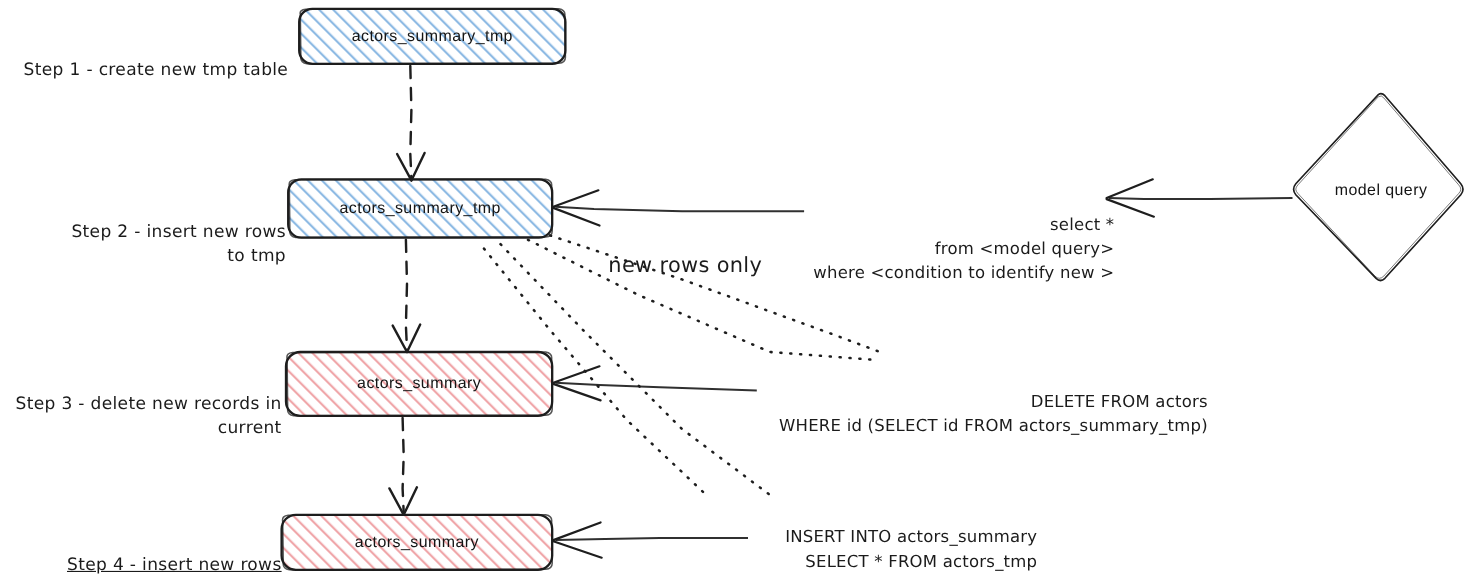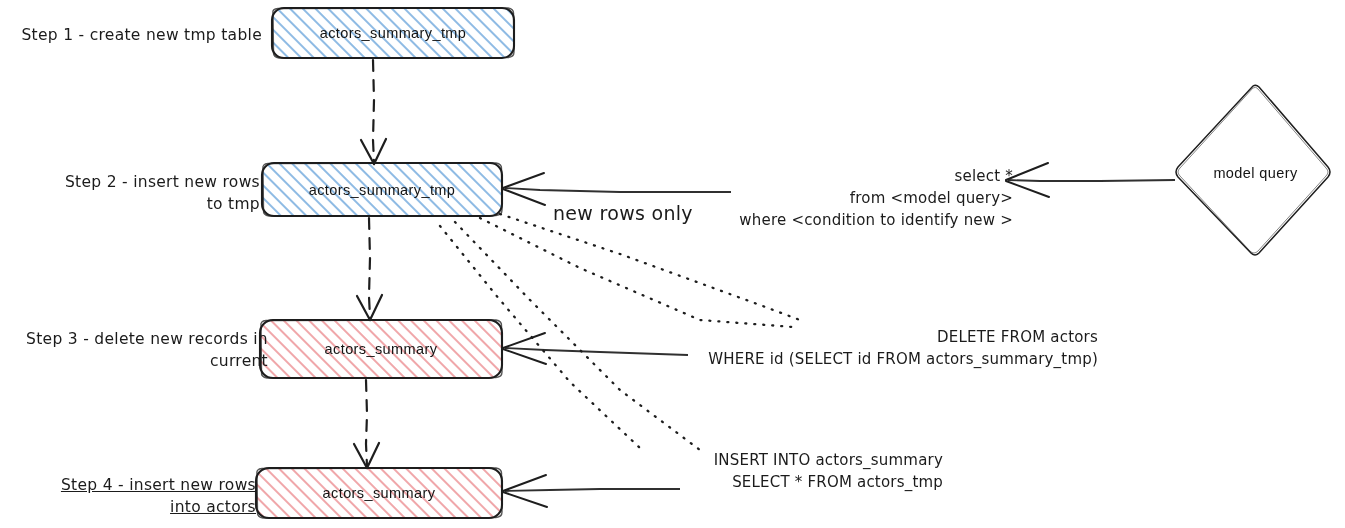--- a/index.html
+++ b/index.html
@@ -24,20 +24,21 @@
     pointer-events: none;
   }
   .label {
     position: absolute;
     font-family: "DejaVu Sans", sans-serif;
     font-size: 15px;
     color: #1b1b1b;
     letter-spacing: 0.3px;
     line-height: 1.45;
     white-space: pre;
+    margin-top: 28px;
   }
   .label.center { text-align: right; }
   .label.right  { text-align: right; }
 
   .step-label { font-size: 15.5px; }
 
   .node-text {
     position: absolute;
     font-family: Liberation Sans, sans-serif;
     font-size: 14.5px;
@@ -146,21 +147,21 @@
       <path d="M455 222 L530 300 L620 390 L700 450" fill="none" stroke="#1e1e1e" stroke-width="2.3" stroke-dasharray="1 8" stroke-linecap="round"></path>
       <path d="M440 226 L500 300 L570 382 L640 448" fill="none" stroke="#1e1e1e" stroke-width="2.3" stroke-dasharray="1 8" stroke-linecap="round"></path>
     </g>
   </svg>
 
   <div class="label step-label right" style="left:0px; top:24px; width:262px;">Step 1 - create new tmp table</div>
 
   <div class="label step-label center" style="left:10px; top:171px; width:250px;">Step 2 - insert new rows
 to tmp</div>
 
-  <div class="label step-label center" style="left:12px; top:328px; width:256px;">Step 3 - delete new records in
+  <div class="label step-label center" style="left:0; top:328px; width:256px;">Step 3 - delete new records in
 current</div>
 
   <div class="label step-label center" style="left:4px; top:474px; width:252px;text-decoration:underline;">Step 4 - insert new rows
 into actors</div>
 
   <div class="node-text" style="left:272px; top:25px; width:242px;">actors_summary_tmp</div>
 
   <div class="node-text" style="left:262px; top:182px; width:240px;">actors_summary_tmp</div>
 
   <div class="node-text" style="left:260px; top:341px; width:242px;">actors_summary</div>

